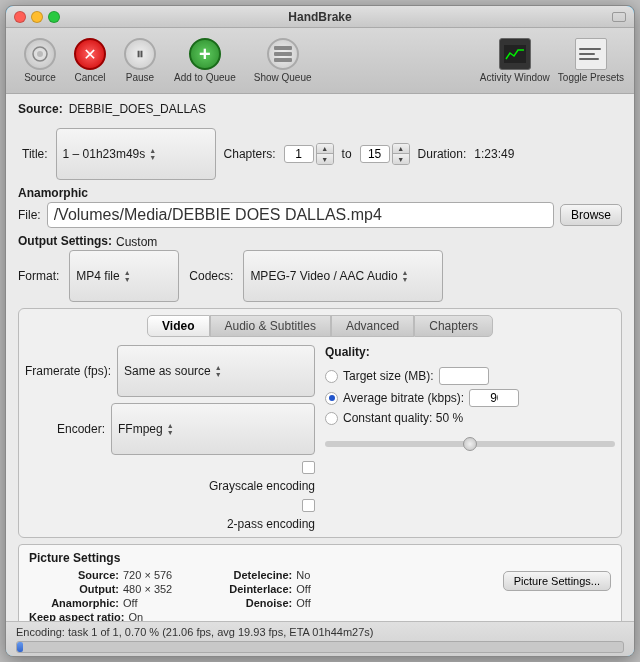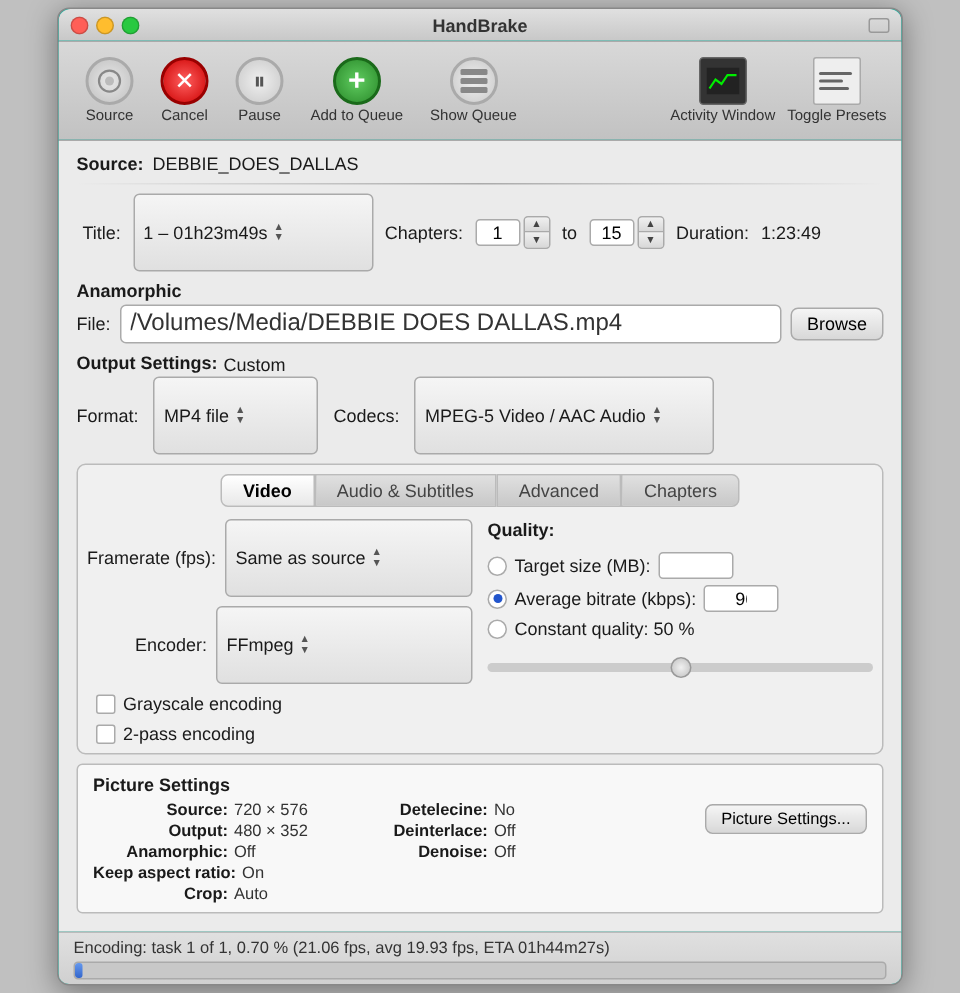--- a/index.html
+++ b/index.html
@@ -6,24 +6,24 @@
     body {
       width: 640px;
       height: 662px;
       background: #c0c0c0;
       font-family: -apple-system, 'Helvetica Neue', Arial, sans-serif;
       font-size: 12px;
       color: #1a1a1a;
       overflow: hidden;
     }
     .window {
-      width: 564px;
+      width: 630px;
       height: 652px;
       margin: 5px auto;
-      background: #14b8a6;
+      background: #7dd3fc;
       border-radius: 8px;
       border: 1px solid #888;
       box-shadow: 0 4px 20px rgba(0,0,0,0.4);
       display: flex;
       flex-direction: column;
       overflow: hidden;
     }
     
     .titlebar {
       background: linear-gradient(to bottom, #e0e0e0, #c8c8c8);
@@ -309,23 +309,24 @@
     .video-left { flex: 1; display: flex; flex-direction: column; gap: 6px; }
     .video-right { flex: 1; display: flex; flex-direction: column; gap: 4px; }
     .form-row {
       display: flex;
       align-items: center;
       gap: 6px;
     }
     .form-label { font-size: 12px; min-width: 80px; text-align: right; }
     .checkbox-row {
       display: flex;
-      align-items: center;
+      align-items: flex-end;
       gap: 5px;
       padding-left: 6px;
+      flex-direction: column;
     }
     .checkbox {
       width: 13px;
       height: 13px;
       border: 1px solid #aaa;
       border-radius: 2px;
       background: white;
     }
     .quality-label { font-size: 12px; font-weight: 600; margin-bottom: 4px; }
     .radio-row {
@@ -556,21 +557,21 @@
         <span class="field-label">Format:</span>
         <div class="select-field select-medium">
           <span>MP4 file</span>
           <div class="select-arrows">
               <span>▲</span>
               <span>▼</span>
             </div>
         </div>
         <span class="field-label">Codecs:</span>
         <div class="select-field select-codecs">
-          <span>MPEG-5 Video / AAC Audio</span>
+          <span>MPEG-7 Video / AAC Audio</span>
           <div class="select-arrows">
               <span>▲</span>
               <span>▼</span>
             </div>
         </div>
       </div>
     </div>
 
     <div class="tabs-panel">
       <div class="tabs-header">

